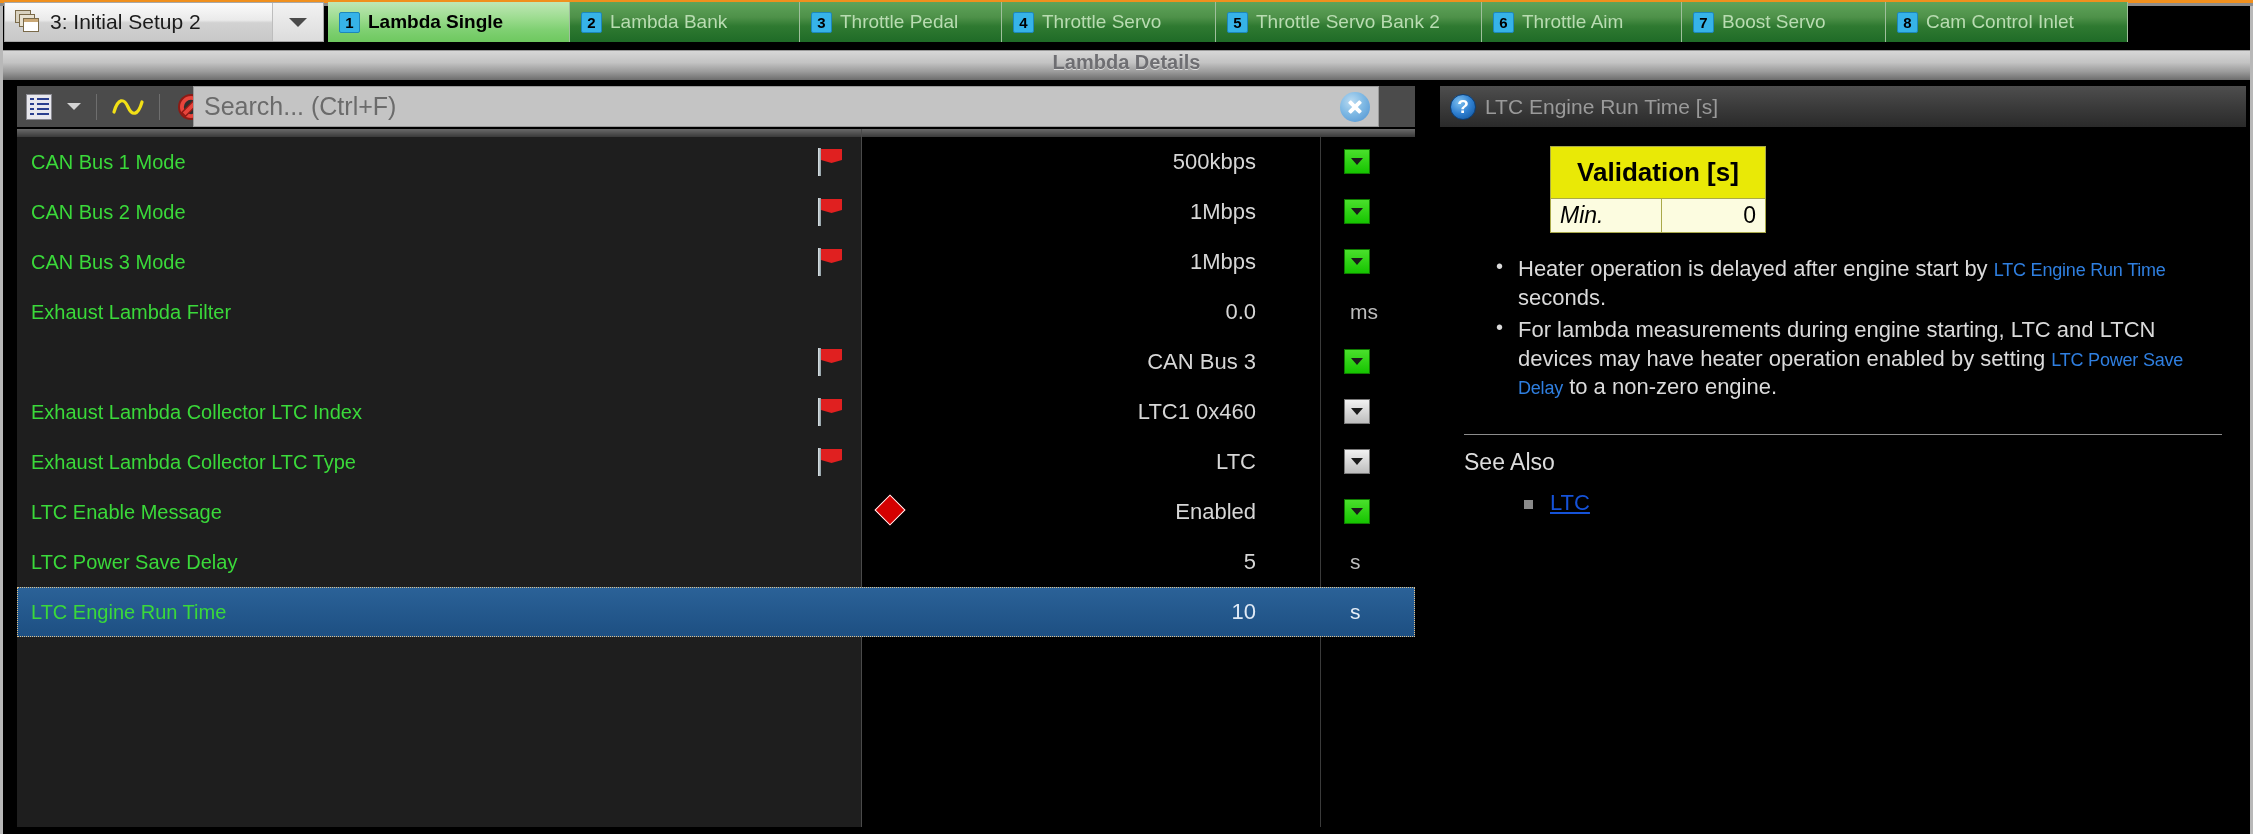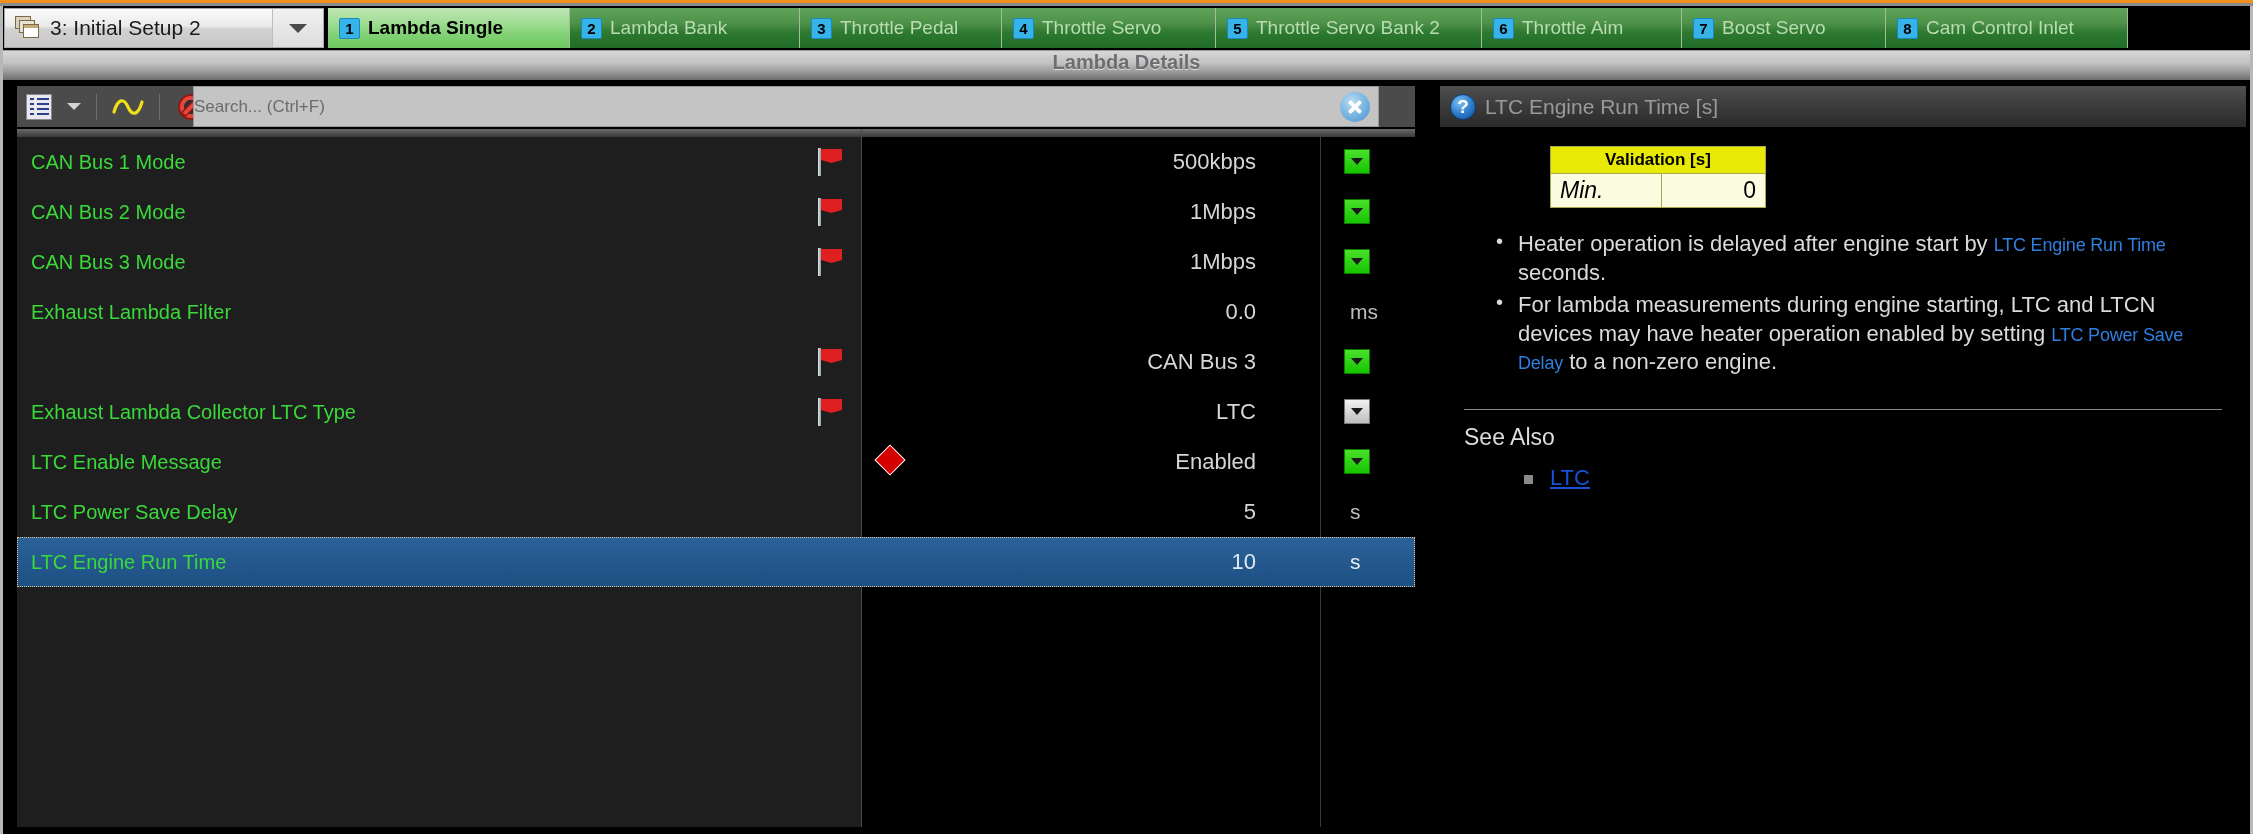--- a/index.html
+++ b/index.html
@@ -9,21 +9,21 @@
     font-family:"Liberation Sans", sans-serif;
     -webkit-font-smoothing:none;
   }
   #app{position:relative;width:2253px;height:834px;background:#000;}
 
   
   .topstrip{position:absolute;left:0;top:0;width:2253px;height:6px;background:#f0901e;}
   .topstrip .lgrey{position:absolute;left:0;top:3px;width:2253px;height:3px;background:#8c8c8c;}
 
   
-  .tabbar{position:absolute;left:0;top:8px;width:2253px;height:52px;}
+  .tabbar{position:absolute;left:0;top:2px;width:2253px;height:52px;}
 
   .projsel{
     position:absolute;left:4px;top:0px;width:320px;height:40px;
     background:linear-gradient(to bottom,#fbfbfb 0%,#eaeaea 45%,#d2d2d2 52%,#c8c8c8 100%);
     border:1px solid #a8a8a8;
     box-sizing:border-box;
     display:flex;align-items:center;
   }
   .projsel .winicon{
     position:relative;width:26px;height:24px;margin-left:10px;flex:0 0 auto;
@@ -104,21 +104,21 @@
   .tb-sep{width:1px;height:26px;background:#6e6e6e;margin:0 9px;}
   .tb-wave{width:44px;}
   .tb-noentry{width:44px;}
   .tb-neq{width:40px;font-size:25px;color:#c9c9c9;font-weight:bold;}
 
   .searchbox{
     position:absolute;left:190px;top:6px;width:1186px;height:41px;
     background:#c4c4c4;border:1px solid #9a9a9a;box-sizing:border-box;
     display:flex;align-items:center;
   }
-  .searchbox .sph{flex:1 1 auto;font-size:17px;color:#6b6b6b;}
+  .searchbox .sph{flex:1 1 auto;margin-left:10px;font-size:25px;color:#6b6b6b;}
   .searchbox .clearbtn{
     flex:0 0 auto;width:30px;height:30px;margin-right:8px;border-radius:50%;
     background:radial-gradient(circle at 38% 32%, #bcdcf2 0%, #7fb9e4 45%, #4b8fd0 100%);
     display:flex;align-items:center;justify-content:center;position:relative;
   }
   .searchbox .clearbtn::before,.searchbox .clearbtn::after{
     content:"";position:absolute;left:7px;top:13.5px;width:16px;height:4px;background:#fff;border-radius:1px;
   }
   .searchbox .clearbtn::before{transform:rotate(45deg);}
   .searchbox .clearbtn::after{transform:rotate(-45deg);}
@@ -176,22 +176,22 @@
   .qicon{width:26px;height:26px;border-radius:50%;margin-left:10px;flex:0 0 auto;
     background:radial-gradient(circle at 36% 30%,#7fc2f0 0%,#2f7fd0 50%,#0c4f96 100%);
     color:#fff;font-size:19px;font-weight:bold;display:flex;align-items:center;justify-content:center;
     border:1px solid #0b3f78;box-sizing:border-box;}
   .helphdr .htxt{margin-left:9px;font-size:21px;color:#9a9a9a;white-space:nowrap;}
 
   .helpbody{position:absolute;left:8px;top:47px;width:806px;bottom:0;background:#000;
     color:#dcdcdc;font-size:21px;}
 
   .valtable{margin:19px 0 0 110px;border:1px solid #9a9a60;border-collapse:collapse;width:216px;}
-  .valtable th{background:#e9e906;color:#000;font-size:17px;font-weight:bold;
-    padding:3px 0;text-align:center;border:1px solid #a9a94a;}
+  .valtable th{background:#e9e906;color:#000;font-size:26px;font-weight:bold;
+    padding:10px 0;text-align:center;border:1px solid #a9a94a;}
   .valtable td{background:#fcfce0;color:#000;font-size:23px;padding:3px 9px;border:1px solid #a9a94a;}
   .valtable td.k{font-style:italic;text-align:left;width:92px;}
   .valtable td.v{text-align:right;}
 
   .htext{margin:20px 24px 0 24px;line-height:1.30;color:#dadada;font-size:22px;}
   .hlist{margin:22px 0 0 0;padding:0 24px 0 78px;list-style:none;}
   .hlist li{position:relative;margin-bottom:4px;line-height:1.30;font-size:22px;color:#dadada;}
   .hlist li::before{content:"\2022";position:absolute;left:-22px;top:-2px;color:#dadada;font-size:20px;}
   .plink{color:#2f7fe0;font-size:18px;letter-spacing:-0.2px;}
 
@@ -358,20 +358,31 @@
             <div class="pval">0.0</div>
             <div class="unit">ms</div>
           </div>
           <div class="row">
             <div class="flag">
               <div class="pole"></div>
               <div class="cloth"></div>
             </div>
             <div class="pval">CAN Bus 3</div>
             <div class="ddbtn green">
+              <div class="dd"></div>
+            </div>
+          </div>
+          <div class="row">
+            <div class="pname">Exhaust Lambda Collector LTC Index</div>
+            <div class="flag">
+              <div class="pole"></div>
+              <div class="cloth"></div>
+            </div>
+            <div class="pval">LTC1 0x460</div>
+            <div class="ddbtn grey">
               <div class="dd"></div>
             </div>
           </div>
           <div class="row">
             <div class="pname">Exhaust Lambda Collector LTC Type</div>
             <div class="flag">
               <div class="pole"></div>
               <div class="cloth"></div>
             </div>
             <div class="pval">LTC</div>

